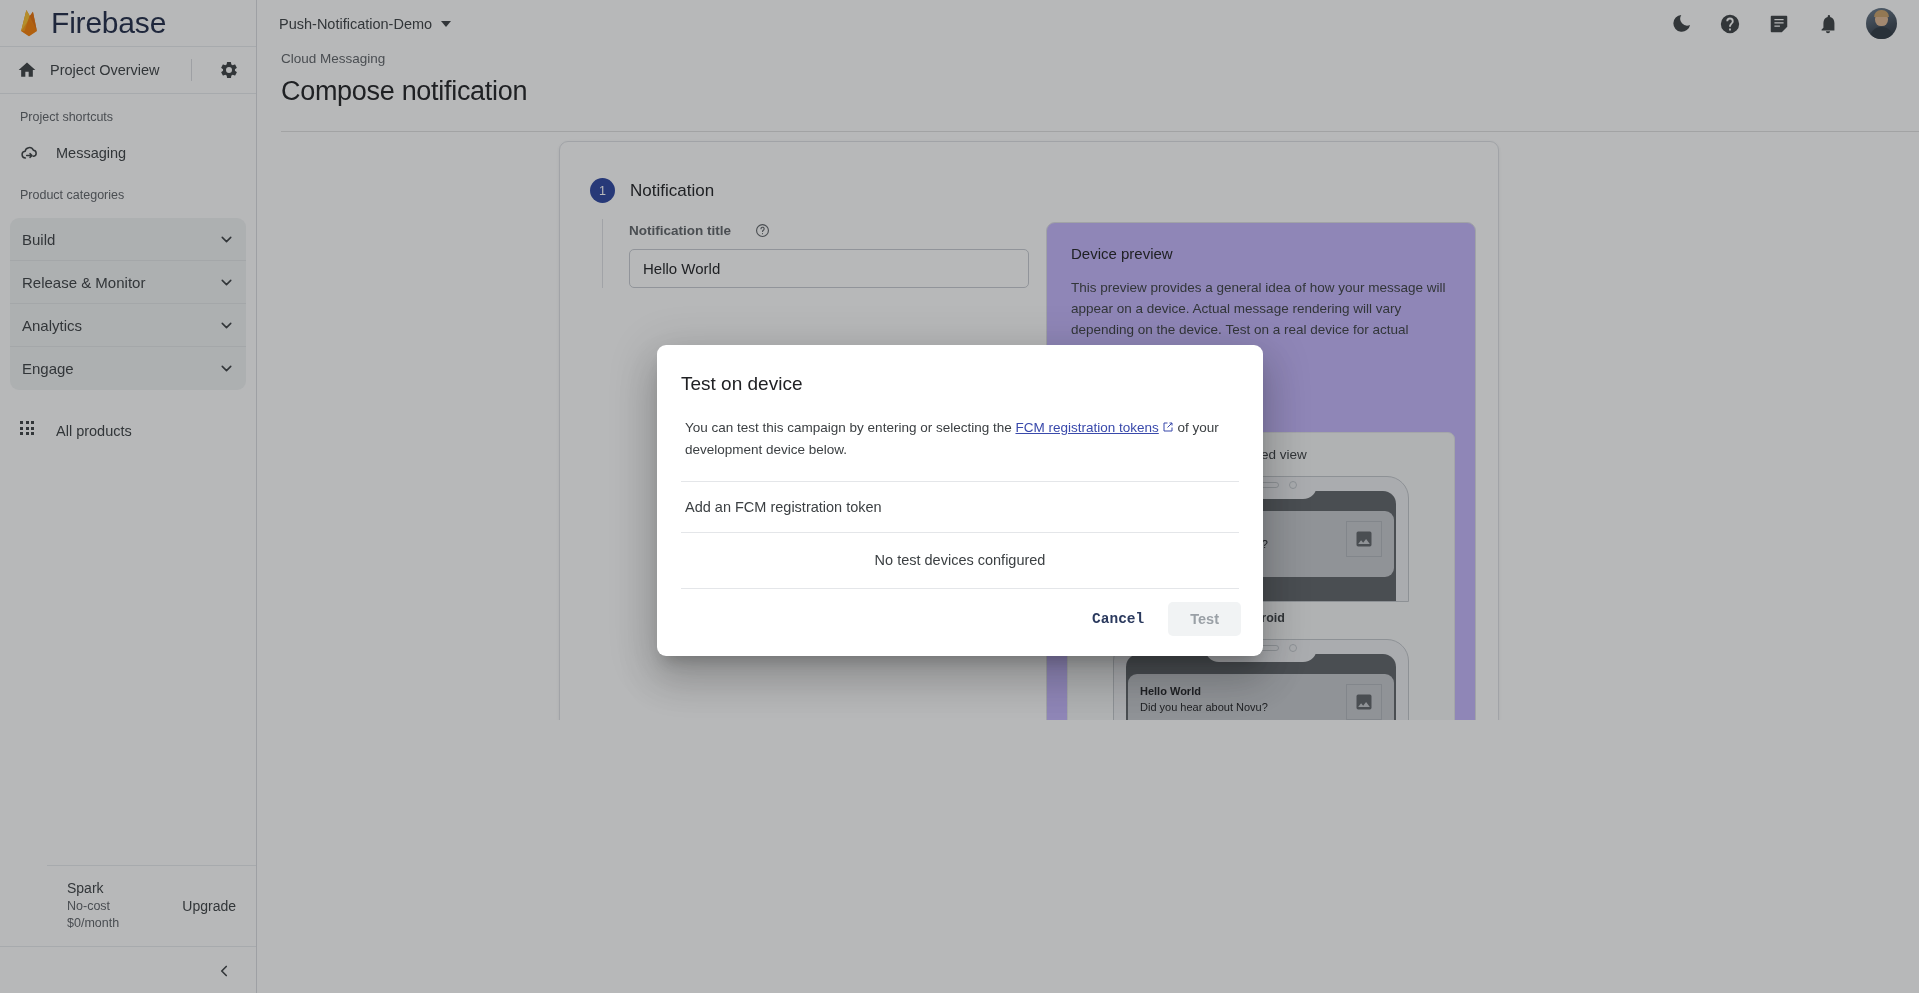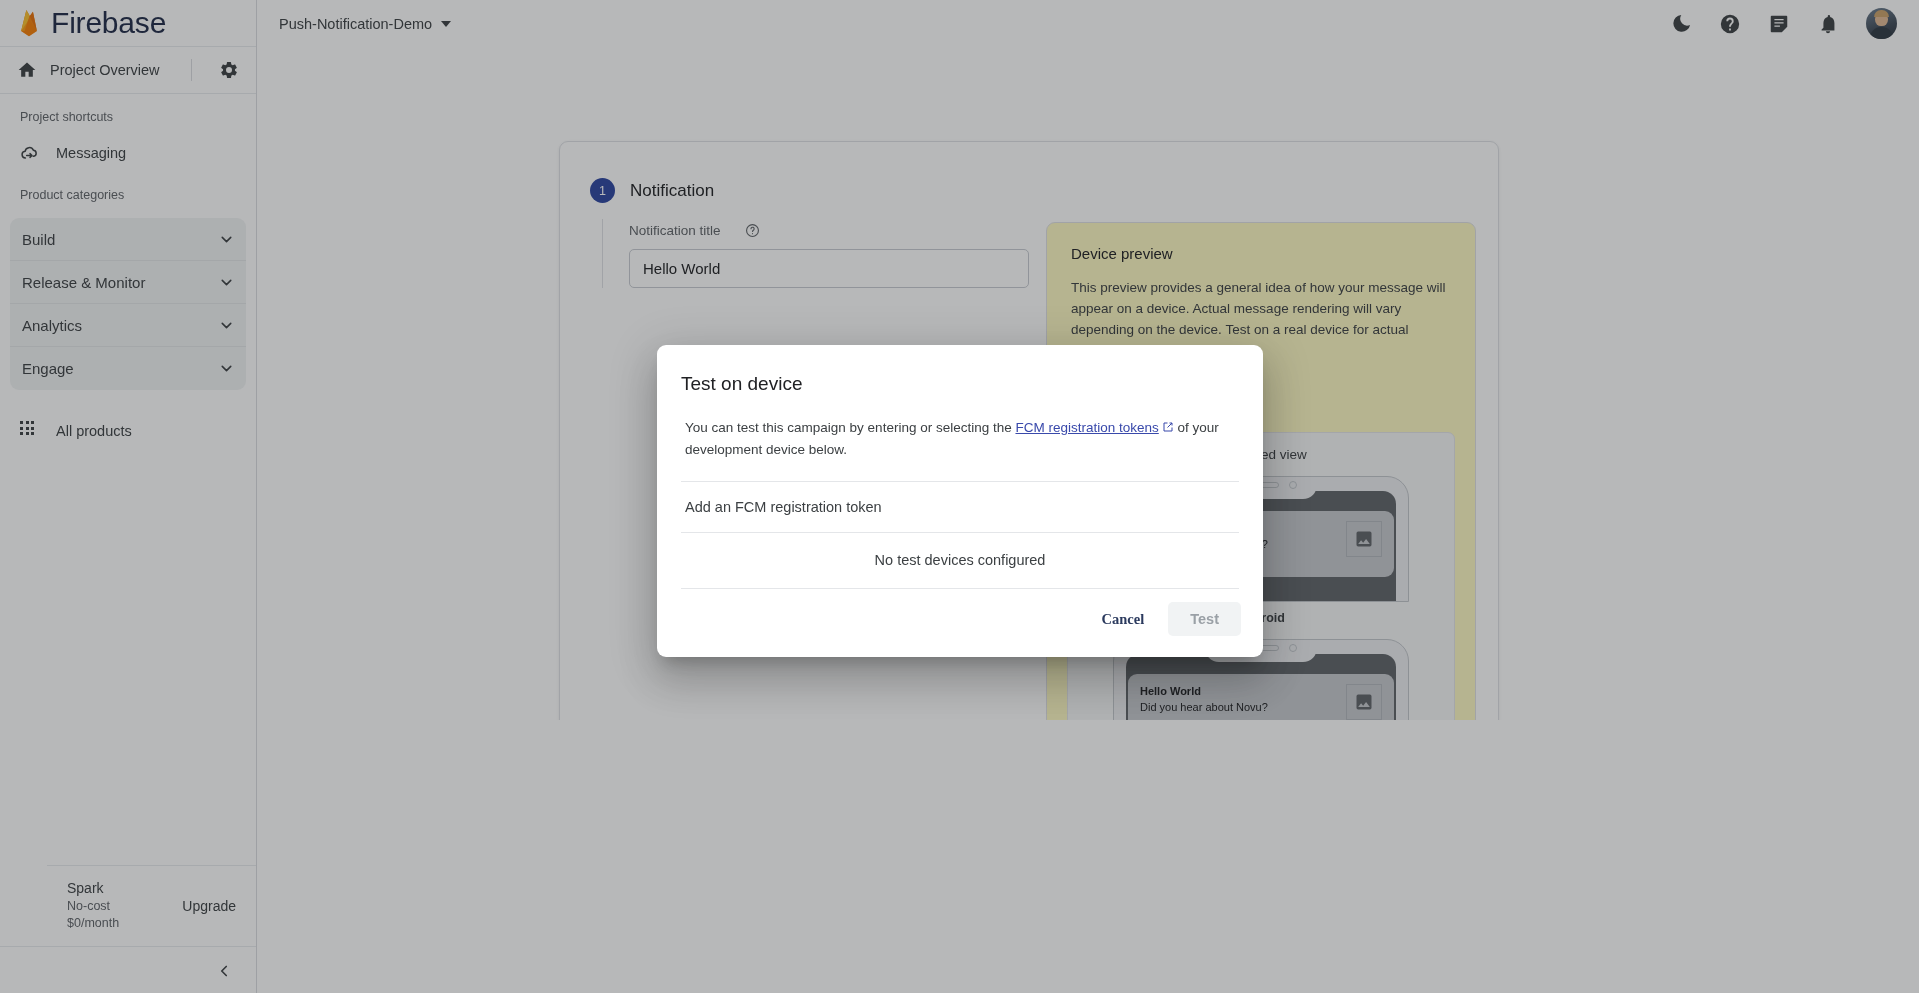--- a/index.html
+++ b/index.html
@@ -141,21 +141,21 @@
   }
   .step-num {
     width:25px;height:25px;border-radius:50%;
     background:#2b44a0;color:#fff;font-size:12.5px;
     display:flex;align-items:center;justify-content:center;flex:none;
   }
   .step-title { font-size:17px;color:#202124;font-weight:500; }
   .step-body { display:flex; padding: 0 0 0 30px; }
   .rail { width:1px; background:#dfe1e5; margin:16px 0 0 12px; }
   .form-col { padding: 20px 0 0 26px; width: 410px; }
-  .field-label { font-size:13.5px;color:#5f6368; display:flex; align-items:center; gap:24px;}
+  .field-label { font-size:13.5px;color:#5f6368; display:flex; align-items:center; gap:24px;font-weight:bold;}
   .q-ic { width:15px;height:15px;color:#5f6368; }
   .text-input {
     margin-top: 11px;
     width: 400px; height: 39px;
     border: 1px solid #c7cbd1; border-radius: 5px;
     font-size: 15px; color: #202124;
     padding: 0 13px; background: #fff;
     font-family: "Liberation Sans", sans-serif;
   }
   .next-btn {
@@ -163,21 +163,21 @@
     background:#2b44a0; color:#fff; border:none;
     border-radius:5px; padding: 13px 24px;
     font-size:14.5px; font-family:"Liberation Sans",sans-serif;
   }
 
   
   .preview {
     position:absolute; right: 22px; top: 80px;
     width: 430px; height: 650px;
     border:1px solid #dfe1e5; border-radius:9px;
-    background:#fef9c3; overflow:hidden;
+    background:#c4b5fd; overflow:hidden;
   }
   .pv-title { font-size:15px;color:#202124;font-weight:500; padding:22px 0 0 24px;}
   .pv-desc { font-size:13.5px;color:#3c4043;line-height:1.55;
              padding:16px 24px 0 24px; }
   .pv-btn {
     margin: 18px 0 0 24px; background:#2b44a0;color:#fff;border:none;
     border-radius:5px;padding:10px 20px;font-size:14px;
     font-family:"Liberation Sans",sans-serif;
   }
   .pv-inner {
@@ -251,21 +251,21 @@
     font-size:14.5px; color:#3c4043;
     padding: 19px 0 20px 0; text-align:center;
   }
   .modal-actions {
     display:flex; justify-content:flex-end; align-items:center;
     gap: 8px; padding: 13px 22px 12px 22px;
   }
   .btn-cancel {
     background:transparent;border:none;color:#2b3a5e;
     font-size:14.5px;font-weight:700;padding:9px 16px;border-radius:5px;
-    font-family:Liberation Serif, serif;
+    font-family:Liberation Mono, monospace;
   }
   .btn-test {
     background:#f1f3f4;border:none;color:#9aa0a6;
     font-size:14.5px;font-weight:700;padding:9px 22px;border-radius:5px;
     font-family:"Liberation Sans",sans-serif;
   }
 </style>
 </head>
 <body>
 
@@ -415,20 +415,25 @@
             </svg>
         </span>
         <span class="avatar">
           <span class="av-body"></span>
             <span class="av-head"></span>
             <span class="av-hair"></span>
         </span>
       </div>
     </div>
 
+    <div class="page-head">
+      <div class="crumb">Cloud Messaging</div>
+      <div class="page-title">Compose notification</div>
+      <div class="head-rule"></div>
+    </div>
 
     <section class="card">
       <div class="step-head">
         <span class="step-num">1</span>
         <span class="step-title">Notification</span>
       </div>
       <div class="step-body">
         <div class="rail"></div>
         <div class="form-col">
           <div class="field-label">

